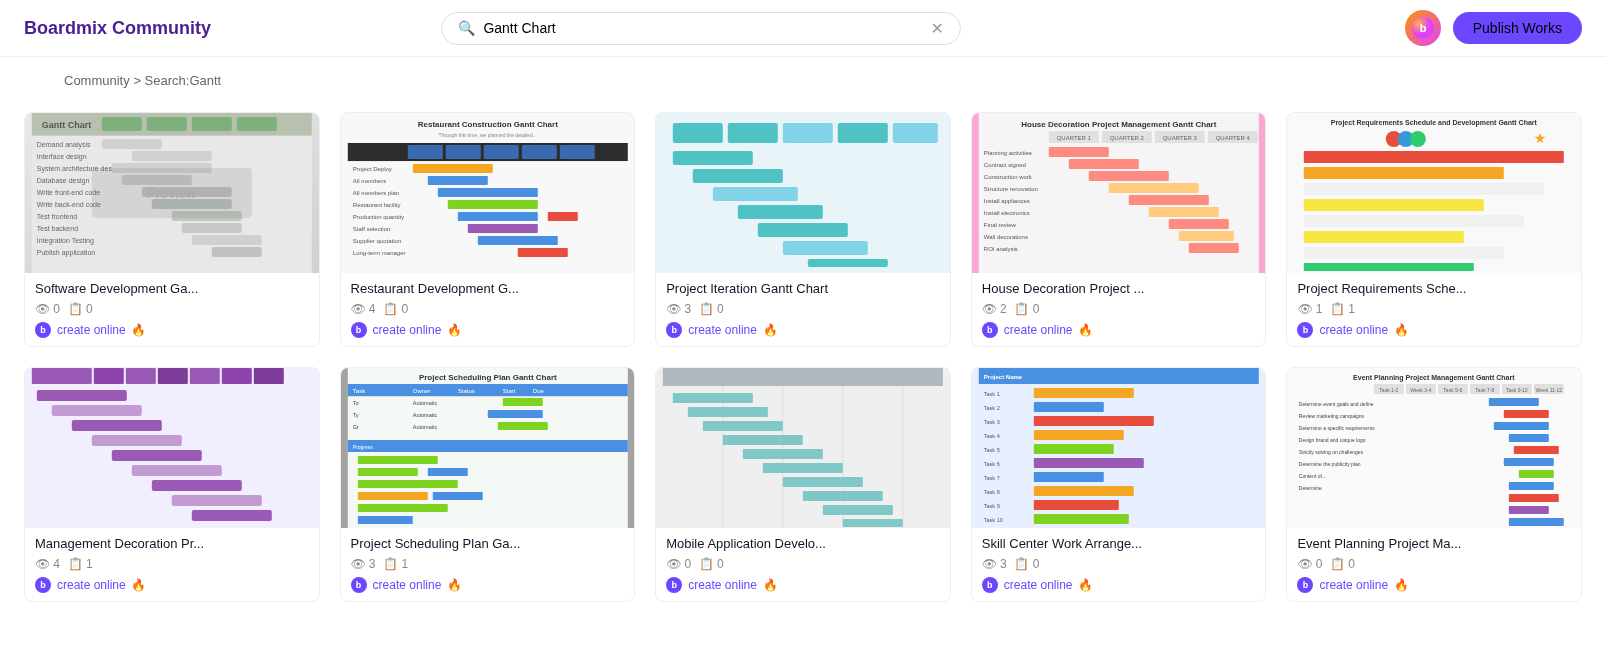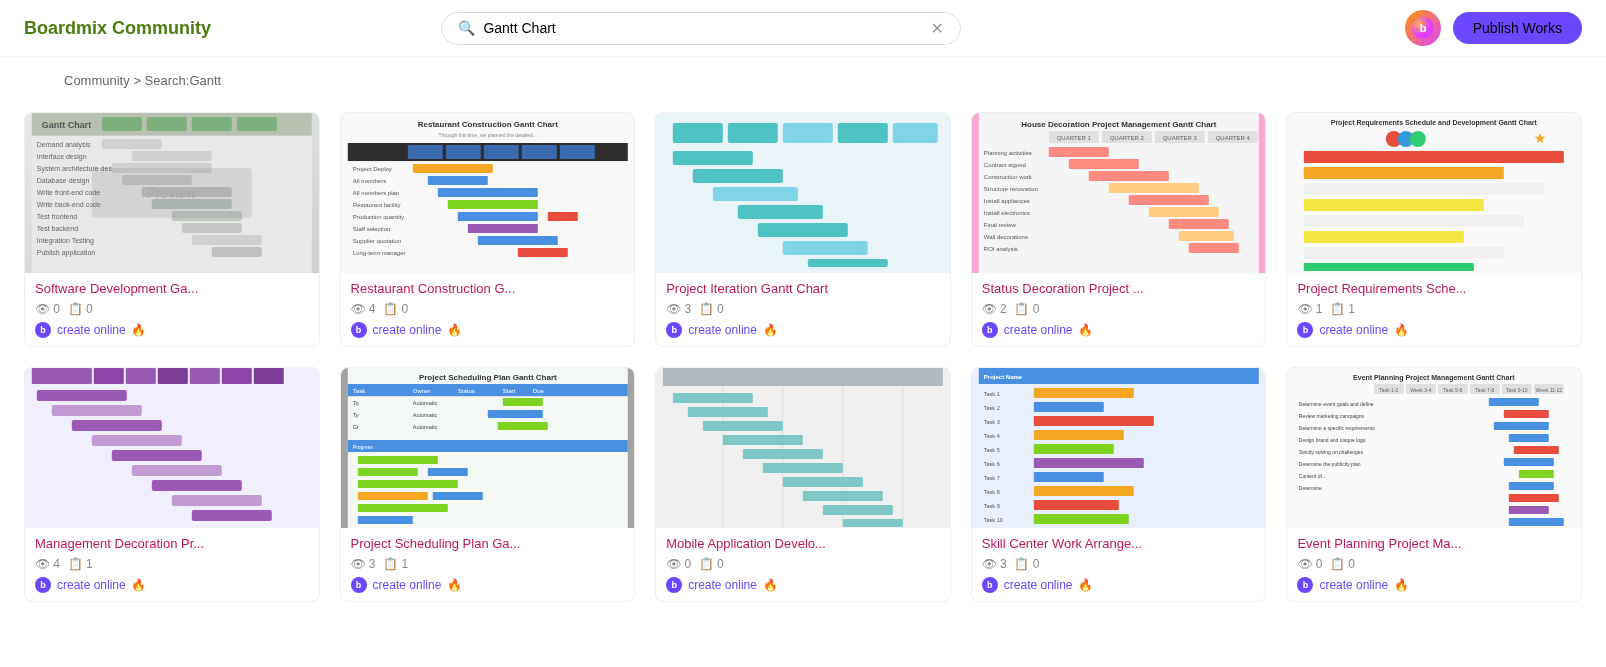--- a/index.html
+++ b/index.html
@@ -9,21 +9,21 @@
     .header {
       display: flex;
       align-items: center;
       padding: 10px 24px;
       border-bottom: 1px solid #eee;
       gap: 16px;
     }
     .header-title {
       font-size: 18px;
       font-weight: 600;
-      color: #4d7c0f;
+      color: #4c1d95;
       white-space: nowrap;
     }
     .search-bar {
       flex: 1;
       max-width: 520px;
       margin: 0 auto;
       display: flex;
       align-items: center;
       border: 1px solid #ddd;
       border-radius: 24px;
@@ -104,21 +104,21 @@
       overflow: hidden;
       position: relative;
     }
     .card-thumb svg { width: 100%; height: 100%; }
 
     .card-info {
       padding: 8px 10px 6px;
     }
     .card-title {
       font-size: 13px;
-      color: #be185d;
+      color: #0f172a;
       font-weight: 500;
       white-space: nowrap;
       overflow: hidden;
       text-overflow: ellipsis;
       margin-bottom: 6px;
     }
     .card-meta {
       display: flex;
       align-items: center;
       gap: 8px;
@@ -285,21 +285,21 @@
         <rect x="200" y="99" width="30" height="9" fill="#e74c3c" rx="1"></rect>
         <text x="5" y="118" font-size="6" fill="#555">Staff selection</text>
         <rect x="120" y="111" width="70" height="9" fill="#9b59b6" rx="1"></rect>
         <text x="5" y="130" font-size="6" fill="#555">Supplier quotation</text>
         <rect x="130" y="123" width="80" height="9" fill="#4a90e2" rx="1"></rect>
         <text x="5" y="142" font-size="6" fill="#555">Long-term manager</text>
         <rect x="170" y="135" width="50" height="9" fill="#e74c3c" rx="1"></rect>
       </svg>
     </div>
     <div class="card-info">
-      <div class="card-title">Restaurant Construction G...</div>
+      <div class="card-title">Restaurant Development G...</div>
       <div class="card-meta">
         <span class="card-meta-item">👁 <span>4</span></span>
         <span class="card-meta-item">📋 <span>0</span></span>
       </div>
     </div>
     <div class="card-footer">
       <div class="brand-dot">b</div>
       <span class="create-online">create online</span>
       <span class="fire-emoji">🔥</span>
     </div>
@@ -368,21 +368,21 @@
         <rect x="170" y="94" width="70" height="10" fill="#ffcc80" rx="1"></rect>
         <text x="5" y="114" font-size="6" fill="#555">Final review</text>
         <rect x="190" y="106" width="60" height="10" fill="#ff8a80" rx="1"></rect>
         <text x="5" y="126" font-size="6" fill="#555">Wall decorations</text>
         <rect x="200" y="118" width="55" height="10" fill="#ffcc80" rx="1"></rect>
         <text x="5" y="138" font-size="6" fill="#555">ROI analysis</text>
         <rect x="210" y="130" width="50" height="10" fill="#ff8a80" rx="1"></rect>
       </svg>
     </div>
     <div class="card-info">
-      <div class="card-title">Status Decoration Project ...</div>
+      <div class="card-title">House Decoration Project ...</div>
       <div class="card-meta">
         <span class="card-meta-item">👁 <span>2</span></span>
         <span class="card-meta-item">📋 <span>0</span></span>
       </div>
     </div>
     <div class="card-footer">
       <div class="brand-dot">b</div>
       <span class="create-online">create online</span>
       <span class="fire-emoji">🔥</span>
     </div>

